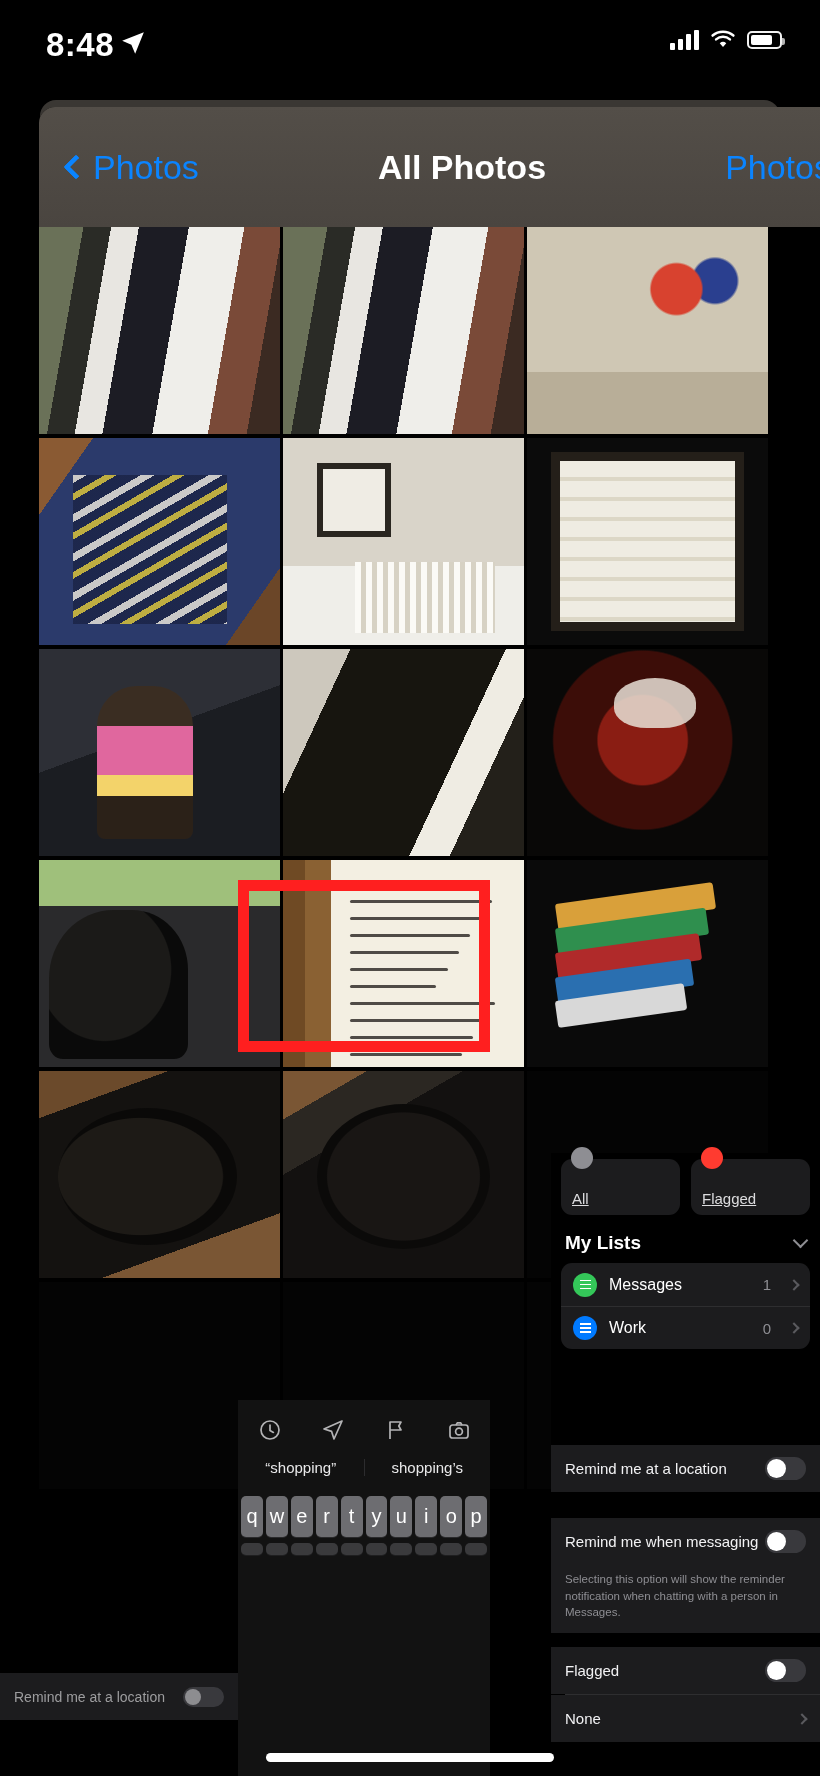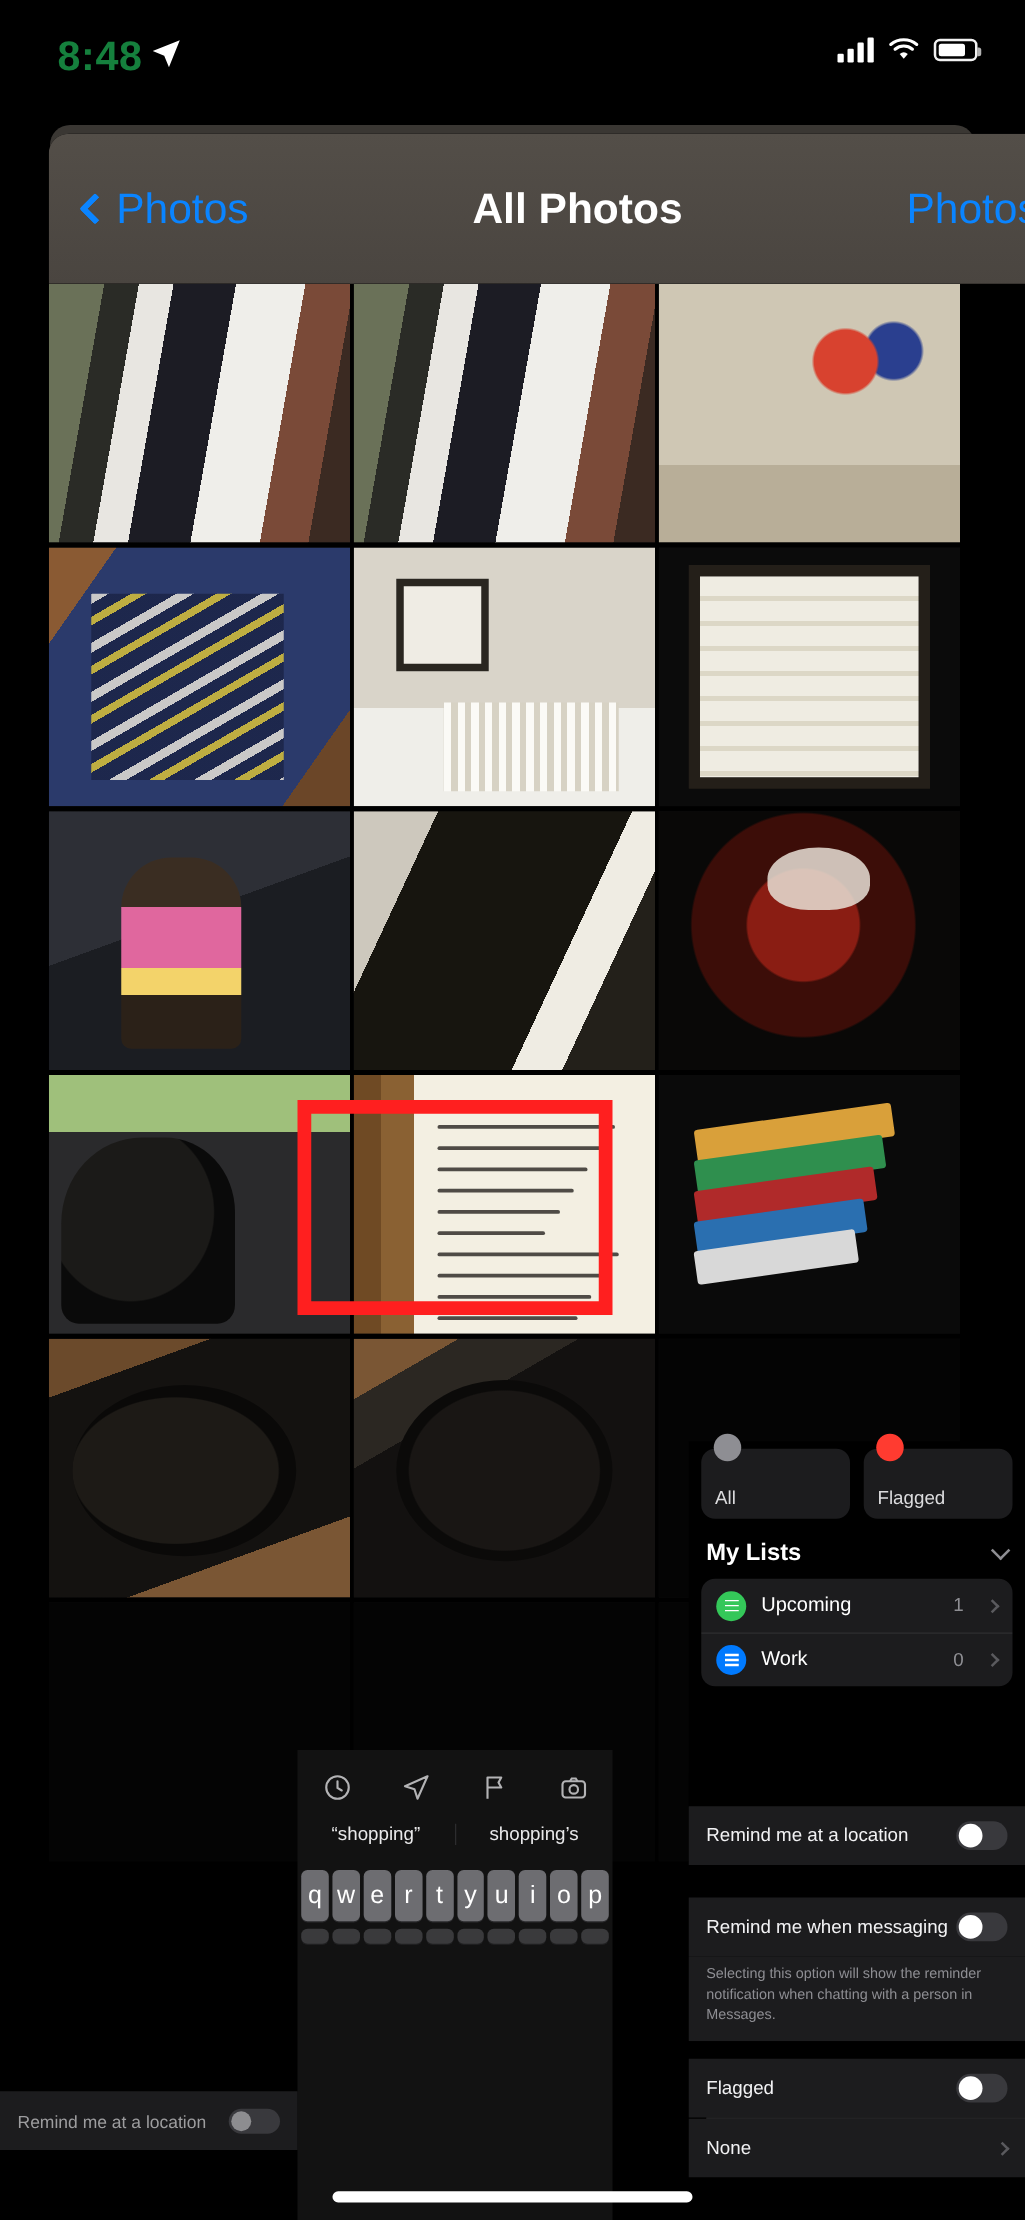--- a/index.html
+++ b/index.html
@@ -10,21 +10,21 @@
     color:#fff; -webkit-font-smoothing:antialiased;
   }
 
   
   #status-bar {
     position:absolute; left:0; top:0; width:820px; height:96px;
     background:#000; z-index:40;
   }
   #status-time {
     position:absolute; left:46px; top:26px;
-    font-size:33px; font-weight:600; letter-spacing:.5px; color:#15803d;
+    font-size:33px; font-weight:600; letter-spacing:.5px; color:#ffffff;
   }
   #status-loc { position:absolute; left:120px; top:30px; width:26px; height:26px; }
   #status-right {
     position:absolute; right:38px; top:30px;
     display:flex; align-items:center; gap:11px;
   }
   .sig-bars { display:flex; align-items:flex-end; gap:3px; height:20px; }
   .sig-bars i { width:5px; background:#fff; border-radius:1px; display:block; }
   .sig-bars i:nth-child(1){height:7px}.sig-bars i:nth-child(2){height:11px}
   .sig-bars i:nth-child(3){height:16px}.sig-bars i:nth-child(4){height:20px}
@@ -139,21 +139,21 @@
     background:#000; z-index:25; font-size:15px;
   }
   .smart-row { display:flex; gap:11px; padding:6px 10px 0; }
   .smart-card {
     flex:1; height:56px; background:#1c1c1e; border-radius:11px;
     position:relative; padding:8px 10px;
   }
   .smart-card .glyph {
     width:22px; height:22px; border-radius:50%; position:absolute; top:-12px; left:10px;
   }
-  .smart-card .cap { position:absolute; bottom:8px; left:11px; font-size:15px; color:#dcdcde; }
+  .smart-card .cap { position:absolute; bottom:8px; left:11px; font-size:15px; color:#dcdcde;text-decoration:underline; }
 
   .section-head {
     display:flex; align-items:center; justify-content:space-between;
     padding:17px 14px 9px; font-size:19px; font-weight:700; color:#fff;
   }
   .chev-d { width:11px; height:11px; border-right:2.5px solid #8e8e93;
             border-bottom:2.5px solid #8e8e93; transform:rotate(45deg); margin-bottom:5px; }
   .list-card { margin:0 10px; background:#1c1c1e; border-radius:11px; overflow:hidden; }
   .list-row { display:flex; align-items:center; height:43px; padding:0 12px; gap:12px; }
   .list-row + .list-row { border-top:.5px solid #2e2e30; }
@@ -356,21 +356,21 @@
   <div class="section-head">
     <span>My Lists</span>
     <span class="chev-d"></span>
   </div>
 
   <div class="list-card">
     <div class="list-row">
       <span class="list-ico" style="background:#34c759">
           <i></i>
         </span>
-      <span class="list-name">Upcoming</span>
+      <span class="list-name">Messages</span>
       <span class="list-count">1</span>
       <span class="chev-r"></span>
     </div>
     <div class="list-row">
       <span class="list-ico" style="background:#007aff">
           <i></i>
         </span>
       <span class="list-name">Work</span>
       <span class="list-count">0</span>
       <span class="chev-r"></span>

